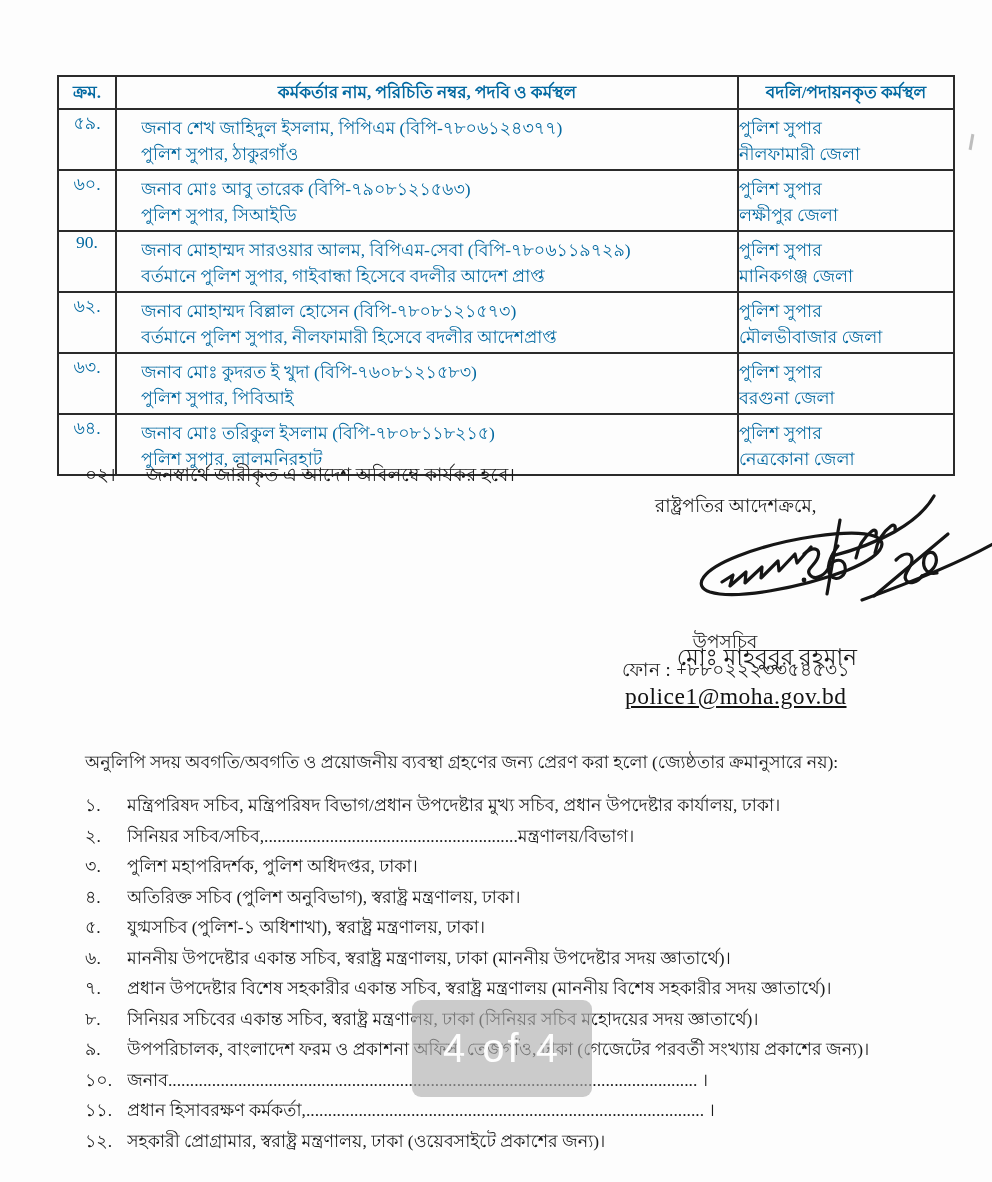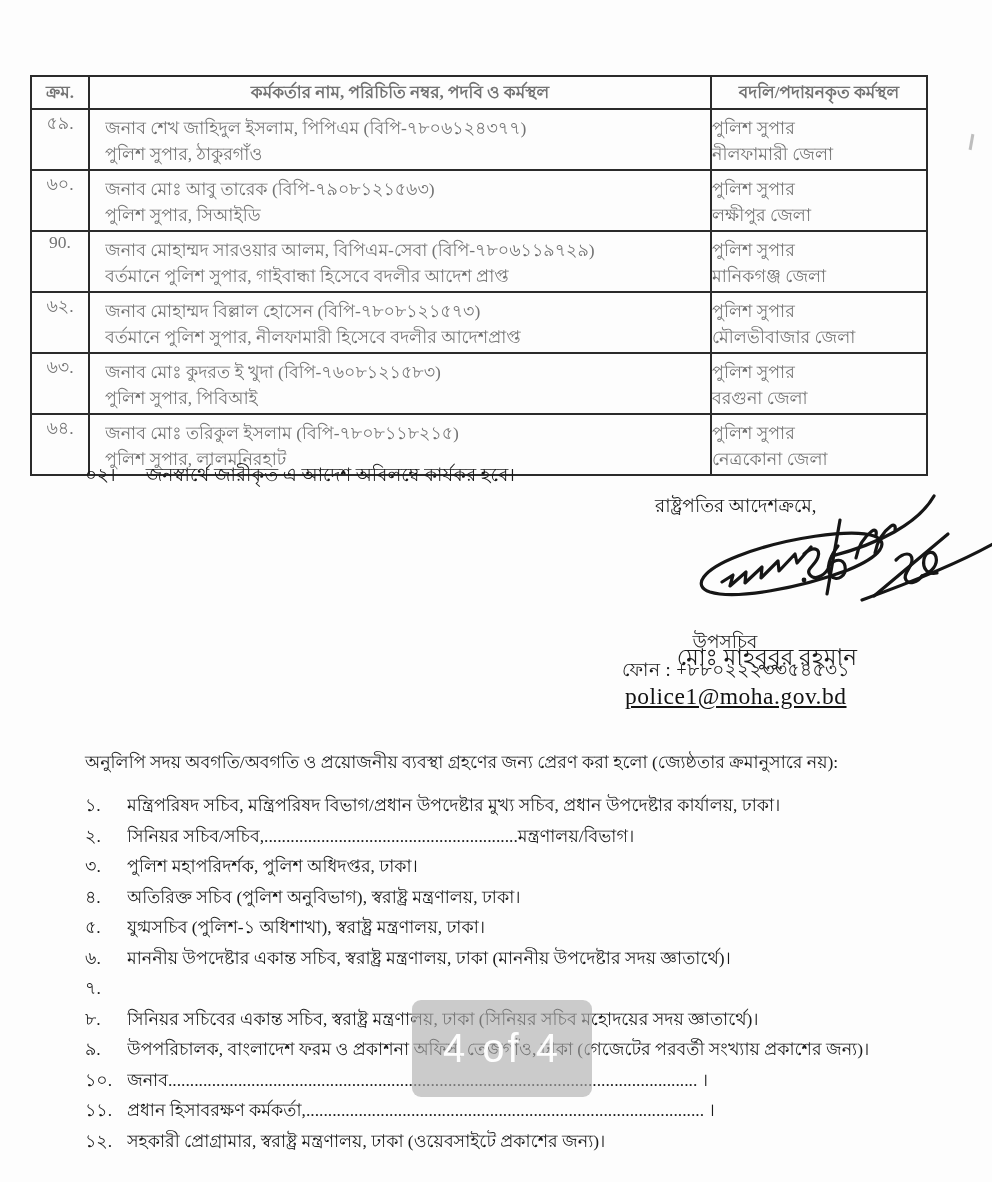--- a/index.html
+++ b/index.html
@@ -4,32 +4,32 @@
 <style>
   html,body{margin:0;padding:0;}
   body{
     width:992px;height:1182px;position:relative;overflow:hidden;
     background:#fdfdfd;color:#1a1a1a;
     font-family:"Liberation Serif","DejaVu Sans",sans-serif;
   }
 
   
   .tbl{
-    position:absolute;left:30px;top:75px;width:890px;
+    position:absolute;left:57px;top:75px;width:890px;
     border-collapse:collapse;table-layout:fixed;
-    font-size:17.5px;color:#737373;
+    font-size:17.5px;color:#0369a1;
   }
   .tbl th,.tbl td{border:2px solid #2b2b2b;padding:0;vertical-align:top;}
   .tbl thead th{height:31px;vertical-align:middle;text-align:center;font-weight:700;font-size:17px;}
   .col-serial{width:56px;}
   .col-name{width:620px;}
   .col-post{width:214px;}
   .tbl tbody tr{height:58px;}
   .tbl td.serial{text-align:center;}
-  .tbl td.name{padding:5px 6px 2px 15px;margin-left:37px;}
+  .tbl td.name{padding:5px 6px 2px 24px;margin-left:37px;}
   .tbl td.post{text-align:left;padding-top:5px;}
   .cell-line{line-height:26px;white-space:nowrap;overflow:hidden;}
 
   
   .para{position:absolute;left:85px;top:461px;font-size:18.5px;white-space:nowrap;}
   .para .pno{margin-right:30px;}
 
   
   .by-order{position:absolute;left:655px;top:492px;font-size:18.5px;white-space:nowrap;}
   .sig-svg{position:absolute;left:652px;top:494px;}
@@ -199,20 +199,21 @@
     <div class="dist-item">
       <span class="no">৫.</span>
         <span class="txt">যুগ্মসচিব (পুলিশ-১ অধিশাখা), স্বরাষ্ট্র মন্ত্রণালয়, ঢাকা।</span>
     </div>
     <div class="dist-item">
       <span class="no">৬.</span>
         <span class="txt">মাননীয় উপদেষ্টার একান্ত সচিব, স্বরাষ্ট্র মন্ত্রণালয়, ঢাকা (মাননীয় উপদেষ্টার সদয় জ্ঞাতার্থে)।</span>
     </div>
     <div class="dist-item">
       <span class="no">৭.</span>
+        <span class="txt">প্রধান উপদেষ্টার বিশেষ সহকারীর একান্ত সচিব, স্বরাষ্ট্র মন্ত্রণালয় (মাননীয় বিশেষ সহকারীর সদয় জ্ঞাতার্থে)।</span>
     </div>
     <div class="dist-item">
       <span class="no">৮.</span>
         <span class="txt">সিনিয়র সচিবের একান্ত সচিব, স্বরাষ্ট্র মন্ত্রণালয়, ঢাকা (সিনিয়র সচিব মহোদয়ের সদয় জ্ঞাতার্থে)।</span>
     </div>
     <div class="dist-item">
       <span class="no">৯.</span>
         <span class="txt">উপপরিচালক, বাংলাদেশ ফরম ও প্রকাশনা অফিস, তেজগাঁও, ঢাকা (গেজেটের পরবর্তী সংখ্যায় প্রকাশের জন্য)।</span>
     </div>
     <div class="dist-item">

